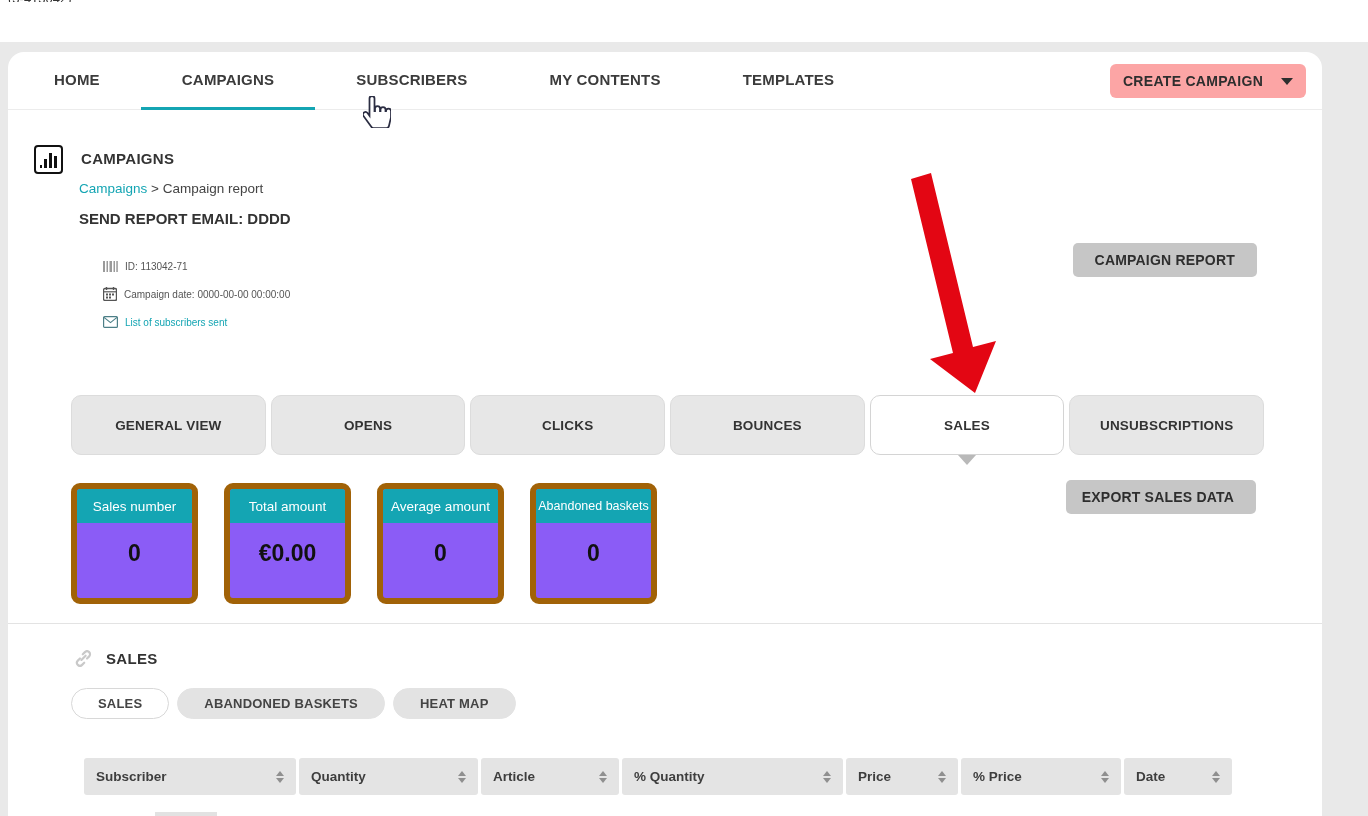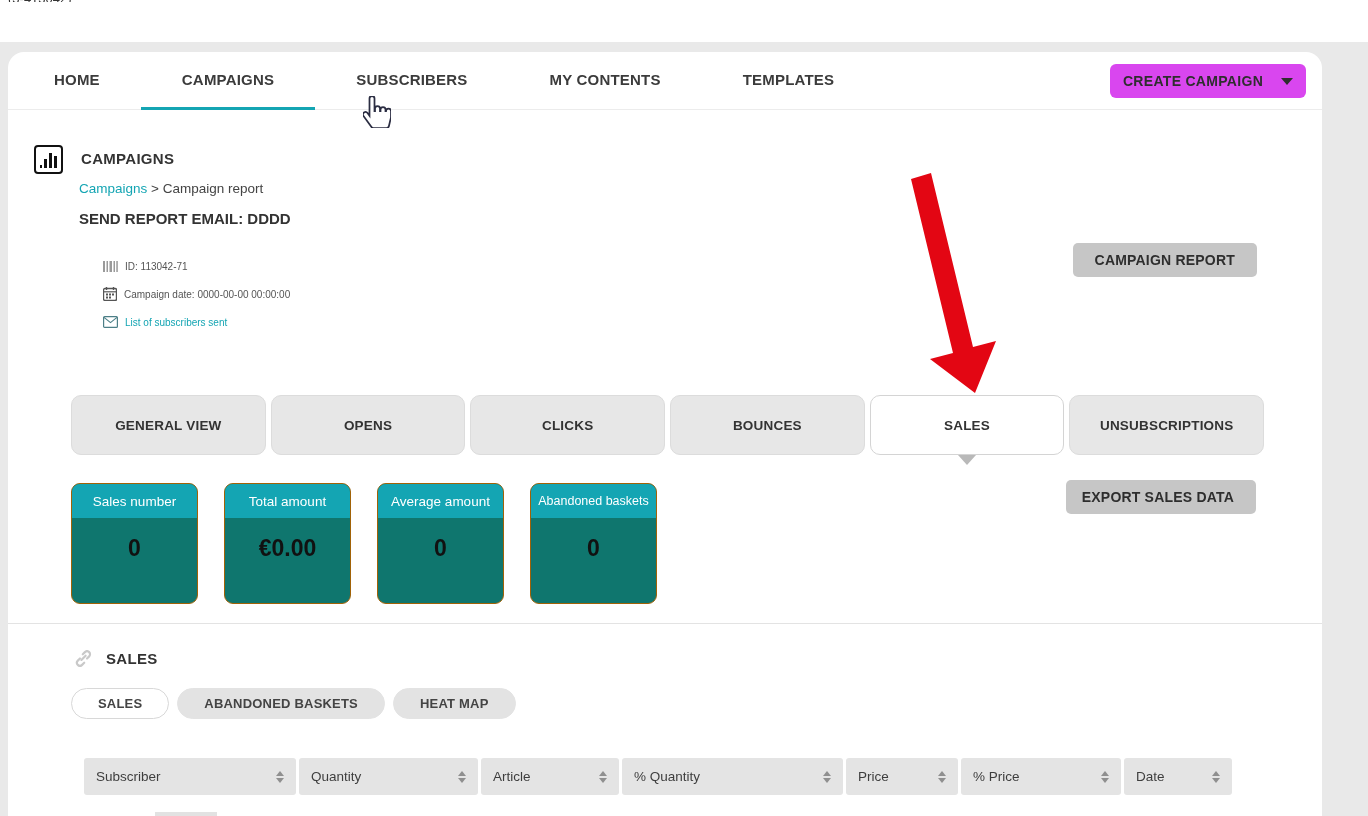--- a/index.html
+++ b/index.html
@@ -15,21 +15,21 @@
     background:#fff; border-radius:16px 16px 0 0; }
 
   
   .nav { position:relative; height:58px; display:flex; align-items:center;
     border-bottom:1px solid #ececec; padding-left:5px; }
   .nav-item { padding:8px 41px; height:58px; display:flex; align-items:center;
     font-size:15px; font-weight:700; color:#3b3b3b; letter-spacing:.2px; cursor:pointer;
     border-bottom:3px solid transparent; }
   .nav-item.active { border-bottom:3px solid #14a5b3; }
   .create-btn { position:absolute; right:16px; top:12px; width:196px; height:34px;
-    background:#d946ef; border:none; border-radius:6px; display:flex; align-items:center;
+    background:#fca5a5; border:none; border-radius:6px; display:flex; align-items:center;
     justify-content:center; gap:18px; font-size:14px; font-weight:700; color:#2e2e2e;
     letter-spacing:.3px; cursor:pointer; font-family:inherit;margin-left:29px; }
   .caret-down { width:0; height:0; border-left:6px solid transparent;
     border-right:6px solid transparent; border-top:7px solid #2e2e2e; }
 
   
   .sec-head { position:absolute; left:26px; top:93px; display:flex; gap:18px; }
   .chart-icon { width:29px; height:29px; border:2px solid #111; border-radius:4px;
     display:flex; align-items:flex-end; gap:2px; padding:4px 4px; }
   .chart-icon i { display:block; background:#111; width:4px; }
@@ -55,43 +55,43 @@
   .tab { flex:1; height:60px; background:#e7e7e7; border:1px solid #dcdcdc; border-radius:10px;
     display:flex; align-items:center; justify-content:center; font-size:13.5px; font-weight:700;
     color:#333; letter-spacing:.2px; cursor:pointer; position:relative; }
   .tab.active { background:#fff; border:1px solid #d4d4d4; }
   .tab.active::after { content:""; position:absolute; left:50%; bottom:-11px; margin-left:-9px;
     width:0; height:0; border-left:9px solid transparent; border-right:9px solid transparent;
     border-top:10px solid #b9b9b9; }
 
   
   .stats { position:absolute; left:63px; top:431px; display:flex; gap:26px; }
-  .stat-card { width:127px; height:121px; border:1px solid #a16207; border-radius:9px;
-    background:#0f766e; overflow:hidden;text-align:right; }
+  .stat-card { width:127px; height:121px; border:6px solid #a16207; border-radius:9px;
+    background:#8b5cf6; overflow:hidden;text-align:right; }
   .stat-card .head { height:34px; background:#14a5b3; color:#fff; font-size:13.5px;
     display:flex; align-items:center; justify-content:center; white-space:nowrap; }
   .stat-card .val { height:60px; display:flex; align-items:center; justify-content:center;
     font-size:23px; font-weight:700; color:#111; }
   .stat-card:nth-child(4) .head { font-size:12.5px; }
 
   .divider { position:absolute; left:0; top:571px; width:1314px; height:1px; background:#e3e3e3; }
 
   
   .sales-head { position:absolute; left:67px; top:598px; display:flex; align-items:center; gap:14px; }
   .sales-title { font-size:15px; font-weight:700; color:#333; letter-spacing:.3px; }
   .pills { position:absolute; left:63px; top:636px; display:flex; gap:8px; }
   .pill { height:31px; border-radius:16px; padding:0 26px; display:flex; align-items:center;
     font-size:13px; font-weight:700; color:#444; letter-spacing:.2px; cursor:pointer;
     background:#e3e3e3; border:1px solid #e3e3e3; }
   .pill.active { background:#fff; border:1px solid #d8d8d8; }
 
   
   .thead { position:absolute; left:76px; top:706px; display:flex; gap:3px; }
   .th { height:37px; background:#e4e4e4; border-radius:3px; display:flex; align-items:center;
-    justify-content:space-between; padding:11px 12px; font-size:13.5px; font-weight:400;
+    justify-content:space-between; padding:11px 12px; font-size:13.5px; font-weight:700;
     color:#3e3e3e; cursor:pointer; }
   .sort { display:flex; flex-direction:column; gap:2px; align-items:center; }
   .sort i { width:0; height:0; border-left:4px solid transparent; border-right:4px solid transparent; }
   .sort i.up { border-bottom:5px solid #8f8f8f; }
   .sort i.dn { border-top:5px solid #8f8f8f; }
 
   .partial-btn { position:absolute; left:147px; top:760px; width:62px; height:6px; background:#e2e2e2; }
 
   
   .arrow-overlay { position:absolute; left:0; top:0; width:1368px; height:816px; pointer-events:none; }

